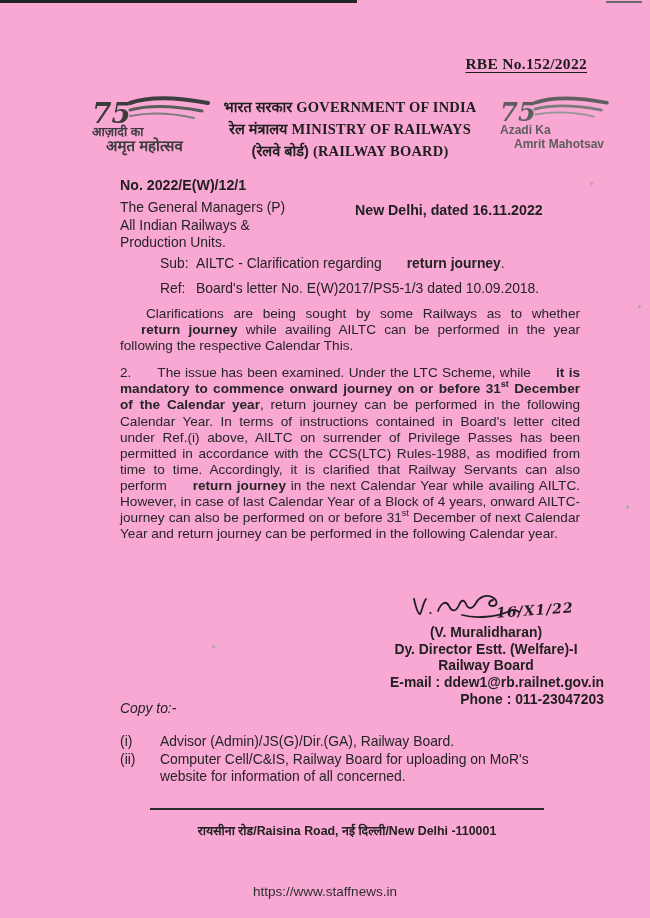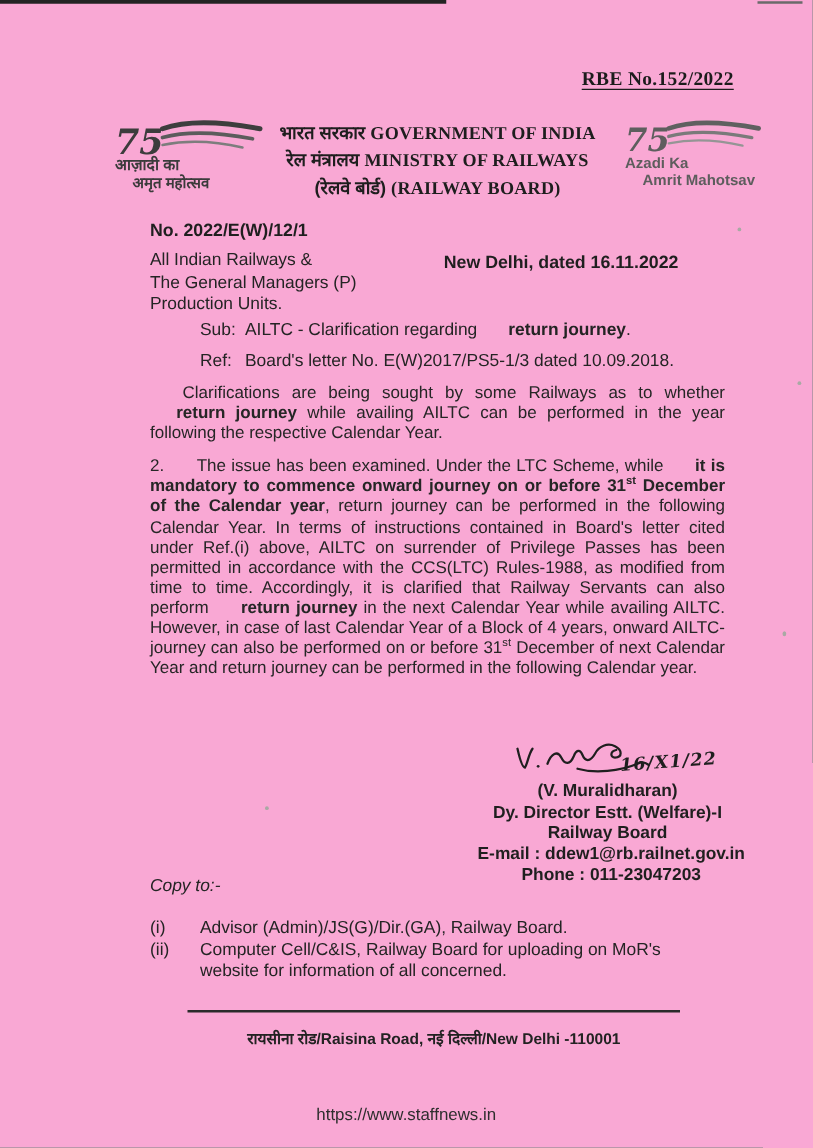--- a/index.html
+++ b/index.html
@@ -26,21 +26,21 @@
   .hdr-center { position:absolute; top:96px; left:205px; width:290px; text-align:center; }
   .hdr-line { font-size:14.5px; font-weight:bold; color:#1e1e1e; line-height:22px; white-space:nowrap; }
   .hdr-line .hi { font-family:"Liberation Sans", sans-serif; }
   .hdr-line .en { font-family:"Liberation Serif", serif; letter-spacing:0.2px; }
 
   .logo { position:absolute; width:140px;margin-left:14px; }
   .logo-left  { top:94px; left:78px;  color:#3b3b3b; }
   .logo-right { top:94px; left:486px; color:#5d5d5d; }
   .logo svg { display:block; }
   .logo .cap1 { font-size:12.5px; font-weight:bold; line-height:13px; margin-top:-4px; }
-  .logo .cap2 { font-size:12px;   font-weight:bold; line-height:14px; margin-left:14px; }
+  .logo .cap2 { font-size:15px;   font-weight:bold; line-height:14px; margin-left:14px; }
   .logo-right .cap1, .logo-right .cap2 { font-size:12px; }
 
   
   .refrow { position:absolute; top:177px; left:120px; width:460px; font-weight:bold; font-size:14.2px; color:#1f1f1f; }
   .refrow .refno { position:absolute; left:0; top:0; white-space:nowrap; }
   .refrow .refdate { position:absolute; left:235px; top:0; white-space:nowrap;margin-top:25px; }
 
   
   .addressee { position:absolute; top:199px; left:120px; font-size:13.9px; line-height:17.5px; }
 
@@ -60,21 +60,21 @@
   
   .sig { position:absolute; top:590px; left:368px; width:236px; font-size:13.9px; font-weight:bold; color:#1f1f1f; }
   .sig-scribble-row { position:relative; height:36px; }
   .sig-scribble-row svg { position:absolute; left:38px; top:0; }
   .sig-date {
     position:absolute; left:128px; top:12px;
     font-family:"DejaVu Serif", serif; font-style:italic; font-size:14px;
     transform:rotate(-4deg); letter-spacing:1px; white-space:nowrap;
   }
   .sig .c { text-align:center; line-height:16.5px; }
-  .sig .l { text-align:center; padding-left:6px; line-height:17.5px; }
+  .sig .l { text-align:right; padding-left:6px; line-height:17.5px; }
   .sig .name { margin-top:-2px; }
 
   
   .copyto-label { position:absolute; top:700px; left:120px; font-size:13.9px;font-style:italic; }
   .copyto-items { position:absolute; top:733px; left:120px; width:445px; font-size:13.9px; line-height:17.6px; }
   .copyto-items .item { display:grid; grid-template-columns:40px 1fr; }
 
   
   .foot-rule { position:absolute; top:808px; left:150px; width:394px; height:2px; background:#2b2b2b; }
   .footer-text { position:absolute; top:815px; left:97px; width:500px; text-align:center; font-weight:bold; font-size:12.4px; color:#222; }
@@ -132,36 +132,36 @@
       <span class="en">(RAILWAY BOARD)</span>
     </div>
   </div>
 
   <div class="refrow">
     <span class="refno">No. 2022/E(W)/12/1</span>
     <span class="refdate">New Delhi, dated 16.11.2022</span>
   </div>
 
   <div class="addressee">
+    <div>The General Managers (P)</div>
     <div>All Indian Railways &amp;</div>
-    <div>The General Managers (P)</div>
     <div>Production Units.</div>
   </div>
 
   <div class="subref">
     <div class="row">
       <span class="lbl">Sub:</span><span>AILTC - Clarification regarding </span><b>return journey</b><span>.</span>
     </div>
     <div class="row">
       <span class="lbl">Ref:</span><span>Board's letter No. E(W)2017/PS5-1/3 dated 10.09.2018.</span>
     </div>
   </div>
 
   <div class="body-text">
-    <p class="p1"><span>Clarifications are being sought by some Railways as to whether </span><b>return journey</b><span> while availing AILTC can be performed in the year following the respective Calendar Year.</span></p>
+    <p class="p1"><span>Clarifications are being sought by some Railways as to whether </span><b>return journey</b><span> while availing AILTC can be performed in the year following the respective Calendar This.</span></p>
 
     <p><span class="pnum">2.</span><span class="ptab"></span><span>The issue has been examined. Under the LTC Scheme, while </span><b><span>it is mandatory to commence onward journey on or before 31</span><sup>st</sup><span> December of the Calendar year</span></b><span>, return journey can be performed in the following Calendar Year. In terms of instructions contained in Board's letter cited under Ref.(i) above, AILTC on surrender of Privilege Passes has been permitted in accordance with the CCS(LTC) Rules-1988, as modified from time to time. Accordingly, it is clarified that Railway Servants can also perform </span><b>return journey</b><span> in the next Calendar Year while availing AILTC. However, in case of last Calendar Year of a Block of 4 years, onward AILTC- journey can also be performed on or before 31</span><sup>st</sup><span> December of next Calendar Year and return journey can be performed in the following Calendar year.</span></p>
 
   </div>
 
   <div class="sig">
     <div class="sig-scribble-row">
       <svg width="120" height="34" viewBox="0 0 120 34">
         <g stroke="#1f1f1f" stroke-width="1.8" fill="none" stroke-linecap="round">
           <path d="M8 9 C10 18, 12 24, 14 24 C16 21, 17 13, 20 9"></path>

